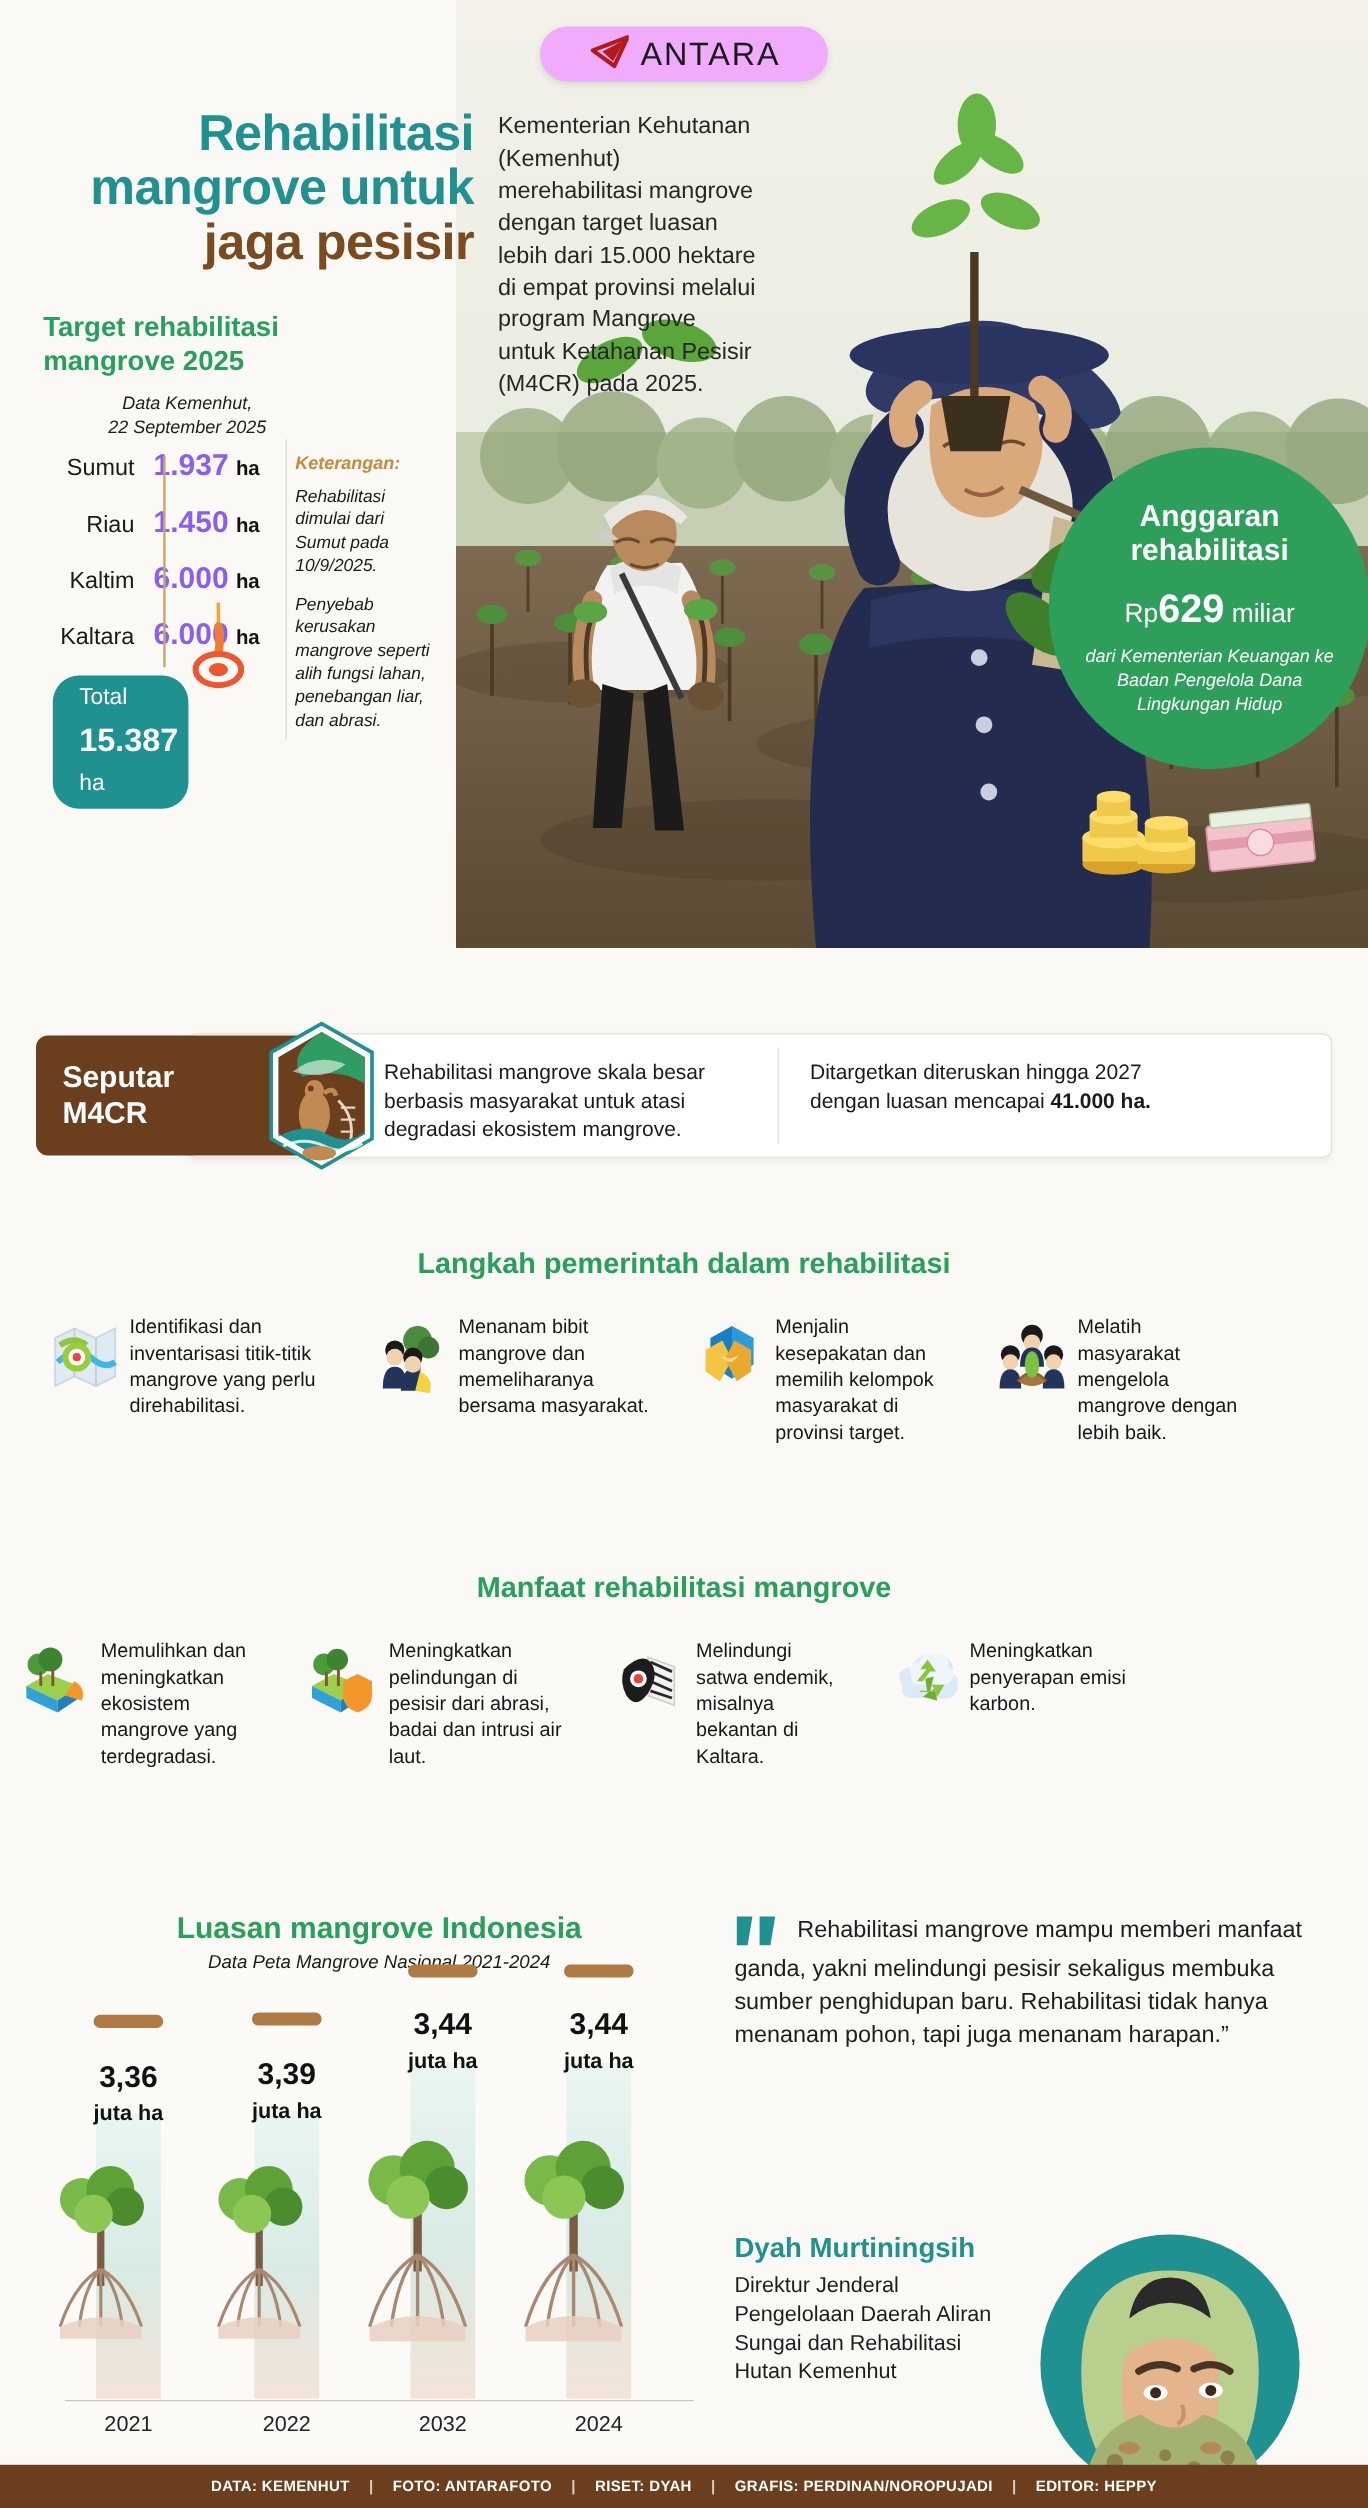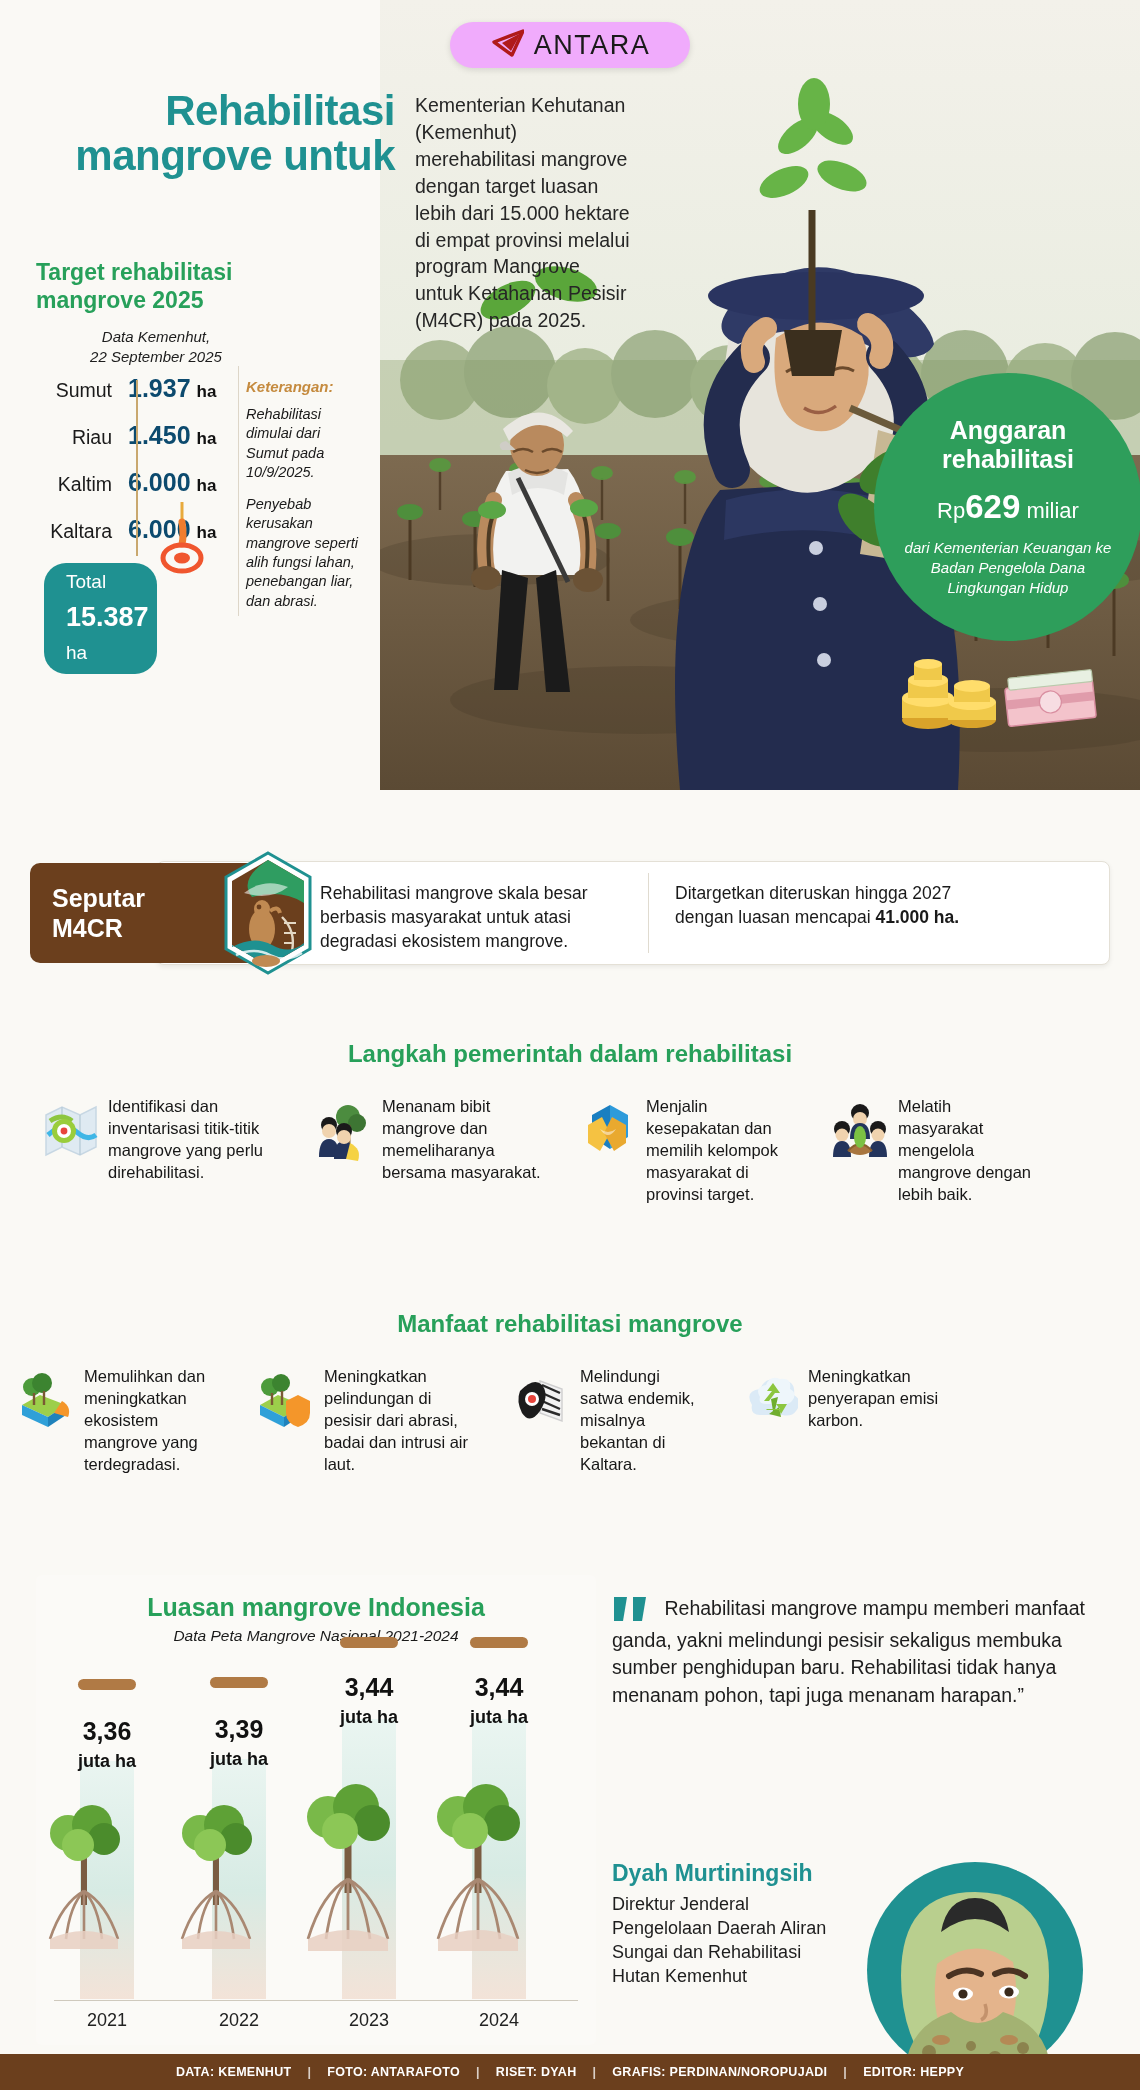--- a/index.html
+++ b/index.html
@@ -51,21 +51,21 @@
   }
   .target-sub {
     position: absolute; left: 36px; top: 327px; width: 240px;
     text-align: center; font-size: 15px; font-style: italic; color: #1d1d1d;
     line-height: 1.34; z-index: 20;
   }
   .rows { position: absolute; left: 36px; top: 374px; width: 205px; z-index: 20; }
   .row { display: flex; align-items: baseline; height: 47px; }
   .row-label { width: 92px; text-align: right; padding-right: 16px; font-size: 19.5px; color:#1a1a1a; }
   .row-div { position:absolute; left: 100px; top: 6px; width: 2px; height: 176px; background:#c9a86e; }
-  .row-val { font-size: 25px; font-weight: 800; color: #0c4a6e; }
+  .row-val { font-size: 25px; font-weight: 800; color: #8b5cf6; }
   .row-unit { font-size: 17px; font-weight: 700; color: #111; margin-left: 6px; }
 
   .total-pill {
     position: absolute; left: 44px; top: 563px;
     background: #1f9191; color: #fff; border-radius: 22px;
     padding: 8px 8px 10px 22px; display: flex; align-items: baseline; gap: 9px; z-index: 25; flex-direction: column;
   }
   .total-pill .lbl { font-size: 19px; }
   .total-pill .num { font-size: 27px; font-weight: 800; }
   .total-pill .unit { font-size: 19px; }
@@ -349,20 +349,21 @@
         <path d="M33 2 L4 13 L22 26 Z" fill="none" stroke="#b01a1a" stroke-width="3.4" stroke-linejoin="round"></path>
         <path d="M31 4 L12 14 L21 22 Z" fill="#b01a1a"></path>
       </svg>
     </span>
     <span class="logo-text">ANTARA</span>
   </div>
 
   <div class="title-block">
     <div class="title-line t-teal">Rehabilitasi</div>
     <div class="title-line t-teal">mangrove untuk</div>
+    <div class="title-line t-brown">jaga pesisir</div>
   </div>
 
   <div class="intro">Kementerian Kehutanan (Kemenhut) merehabilitasi mangrove dengan target luasan lebih dari 15.000 hektare di empat provinsi melalui program Mangrove untuk Ketahanan Pesisir (M4CR) pada 2025.</div>
 
   <div class="target-head">Target rehabilitasi mangrove 2025</div>
   <div class="target-sub">
     <div>Data Kemenhut,</div>
     <div>22 September 2025</div>
   </div>
 
@@ -696,21 +697,21 @@
     </div>
     <div class="bar-col" style="left:422px;height:362px">
       <div class="bar-cap" style="top:0"></div>
       <div class="bar-val" style="top:36px">3,44</div>
       <div class="bar-unit" style="top:70px">juta ha</div>
     </div>
 
     <div class="axis-line"></div>
     <div class="axis-lbl" style="left:30px">2021</div>
     <div class="axis-lbl" style="left:162px">2022</div>
-    <div class="axis-lbl" style="left:292px">2023</div>
+    <div class="axis-lbl" style="left:292px">2032</div>
     <div class="axis-lbl" style="left:422px">2024</div>
   </div>
 
   <div class="quote-block">
     <span class="quote-mark">
       <svg width="40" height="28" viewBox="0 0 40 28">
         <path d="M2 2 h13 l-4 24 H2z" fill="#1f9191"></path>
         <path d="M21 2 h13 l-4 24 H21z" fill="#1f9191"></path>
       </svg>
     </span>

